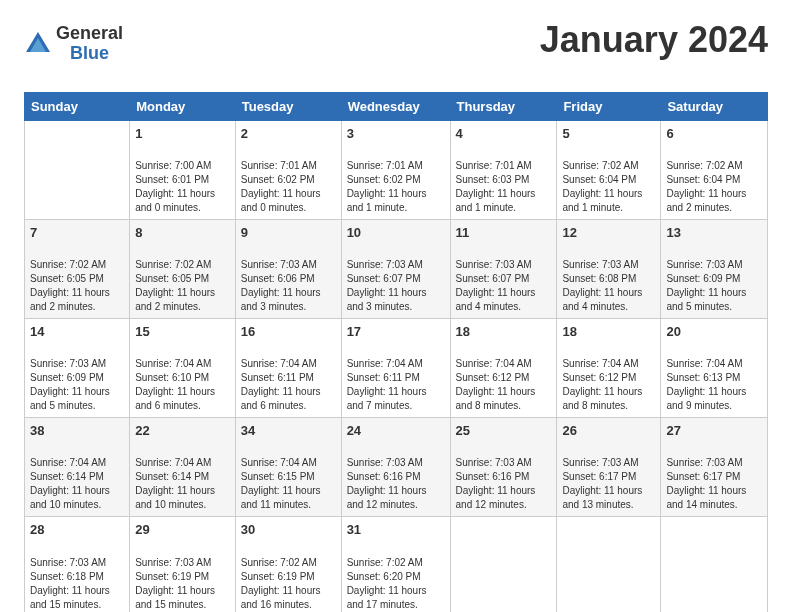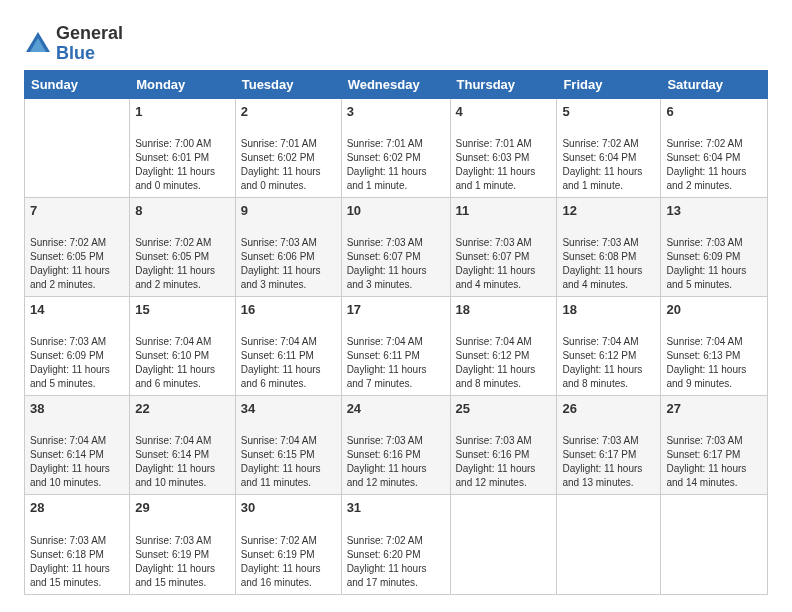--- a/index.html
+++ b/index.html
@@ -7,41 +7,42 @@
       font-family: Arial, sans-serif;
       background: #fff;
       width: 792px;
       min-height: 612px;
       padding: 20px 24px;
     }
     .header {
       display: flex;
       justify-content: space-between;
       align-items: flex-start;
-      margin-bottom: 6px;
+      margin-bottom: 28px;
     }
     .logo {
       display: flex;
       align-items: center;
       margin-top: 4px;
     }
     .logo-text {
       display: flex;
       flex-direction: column;
       line-height: 1.1;
     }
     .logo-general {
       font-size: 18px;
       font-weight: bold;
       color: #333;
     }
     .logo-blue {
       font-size: 18px;
       font-weight: bold;
       color: #2e6db4;
+      text-align: center;
     }
     .logo-icon {
       width: 28px;
       height: 28px;
       margin-right: 4px;
     }
     .title-block {
       text-align: right;
     }
     .month-title {
@@ -107,20 +108,21 @@
     <svg class="logo-icon" viewBox="0 0 28 28" xmlns="http://www.w3.org/2000/svg">
       <polygon points="14,2 26,22 2,22" fill="#2e6db4"></polygon>
       <polygon points="14,8 22,22 6,22" fill="#5a9fd4"></polygon>
     </svg>
     <div class="logo-text">
       <span class="logo-general">General</span>
       <span class="logo-blue">Blue</span>
     </div>
   </div>
   <div class="title-block">
+    <div class="month-title">January 2024</div>
   </div>
 </div>
 
 <table>
   <thead>
     <tr id="header-row">
         <th>Sunday</th>
         <th>Monday</th>
         <th>Tuesday</th>
         <th>Wednesday</th>

